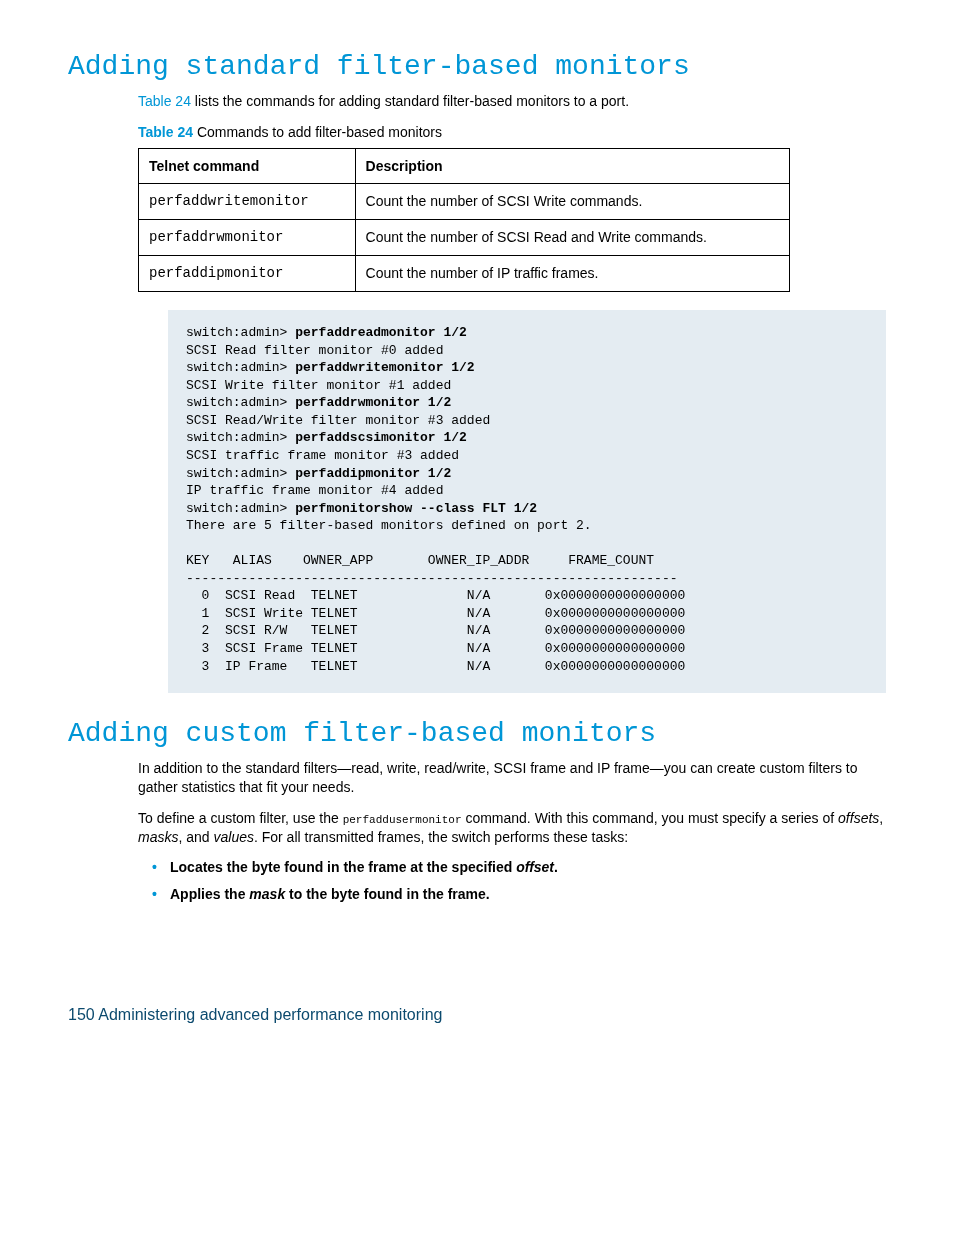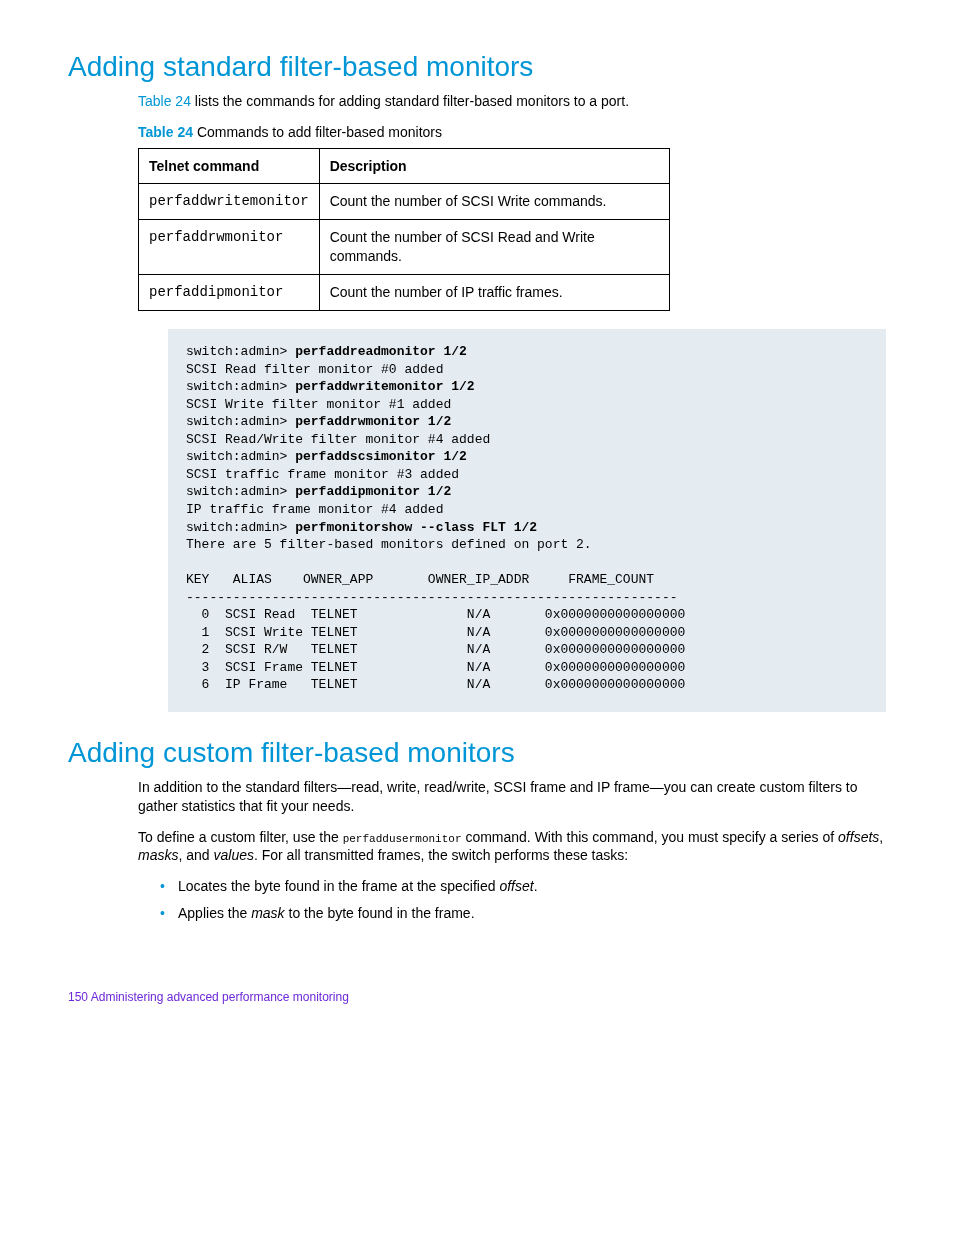--- a/index.html
+++ b/index.html
@@ -6,38 +6,38 @@
     font-family: Arial, Helvetica, sans-serif;
     font-size: 14px;
     color: #000;
     margin: 0;
     padding: 48px 68px 40px 68px;
     width: 954px;
     box-sizing: border-box;
     line-height: 1.35;
   }
   h1 {
-    font-family: Liberation Sans, sans-serif;
+    font-family: Liberation Mono, monospace;
     font-weight: 300;
     font-size: 28px;
     color: #0096D6;
     margin: 0 0 6px 0;
   }
   .content {
     margin-left: 70px;
   }
   p { margin: 6px 0 12px 0; }
   a.table-ref { color: #0096D6; text-decoration: none; }
   .caption {
     margin: 10px 0 6px 0;
   }
   .caption .cnum { color: #0096D6; font-weight: bold; }
   table.cmds {
     border-collapse: collapse;
-    width: 532px;
+    width: 652px;
     margin-bottom: 18px;
   }
   table.cmds th, table.cmds td {
     border: 1px solid #000;
     padding: 8px 10px;
     text-align: left;
     vertical-align: top;
     font-size: 14px;
   }
   table.cmds th { font-weight: bold; }
@@ -56,35 +56,36 @@
     overflow: hidden;
   }
   pre.codeblock b { font-weight: bold; }
   ul.bullets {
     list-style: none;
     padding-left: 24px;
     margin: 8px 0;
   }
   ul.bullets li {
     position: relative;
-    margin: 8px 16px;
+    margin: 8px 8px;
+    font-weight: bold;
   }
   ul.bullets li::before {
     content: "•";
     color: #0096D6;
     position: absolute;
     left: -18px;
     top: 0px;
     font-size: 14px;
   }
   .italic { font-style: italic; }
   .footer {
-    margin-top: 66px;
-    font-size: 12px;
-    color: #6d28d9;
+    margin-top: 100px;
+    font-size: 16px;
+    color: #0c4a6e;
     margin-left: 0;
   }
 </style>
 </head>
 <body>
 
 <h1>Adding standard filter-based monitors</h1>
 <div class="content">
   <p>
     <a class="table-ref">Table 24</a><span> lists the commands for adding standard filter-based monitors to a port.</span>
@@ -114,35 +115,35 @@
         </tr>
     </tbody>
   </table>
 
 
   <pre class="codeblock"><span>switch:admin&gt; </span><b>perfaddreadmonitor 1/2</b>
 <span>SCSI Read filter monitor #0 added</span>
 <span>switch:admin&gt; </span><b>perfaddwritemonitor 1/2</b>
 <span>SCSI Write filter monitor #1 added</span>
 <span>switch:admin&gt; </span><b>perfaddrwmonitor 1/2</b>
-<span>SCSI Read/Write filter monitor #4 added</span>
+<span>SCSI Read/Write filter monitor #3 added</span>
 <span>switch:admin&gt; </span><b>perfaddscsimonitor 1/2</b>
 <span>SCSI traffic frame monitor #3 added</span>
 <span>switch:admin&gt; </span><b>perfaddipmonitor 1/2</b>
 <span>IP traffic frame monitor #4 added</span>
 <span>switch:admin&gt; </span><b>perfmonitorshow --class FLT 1/2</b>
 <span>There are 5 filter-based monitors defined on port 2.</span>
 <span></span>
 <span>KEY   ALIAS    OWNER_APP       OWNER_IP_ADDR     FRAME_COUNT</span>
 <span>---------------------------------------------------------------</span>
 <span>  0  SCSI Read  TELNET              N/A       0x0000000000000000</span>
 <span>  1  SCSI Write TELNET              N/A       0x0000000000000000</span>
 <span>  2  SCSI R/W   TELNET              N/A       0x0000000000000000</span>
 <span>  3  SCSI Frame TELNET              N/A       0x0000000000000000</span>
-<span>  6  IP Frame   TELNET              N/A       0x0000000000000000</span></pre>
+<span>  3  IP Frame   TELNET              N/A       0x0000000000000000</span></pre>
 </div>
 
 <h1>Adding custom filter-based monitors</h1>
 <div class="content">
   <p>In addition to the standard filters—read, write, read/write, SCSI frame and IP frame—you can create custom filters to gather statistics that fit your needs.</p>
   <p>
     <span>To define a custom filter, use the </span><code>perfaddusermonitor</code><span> command. With this command, you must specify a series of </span><span class="italic">offsets</span><span>, </span><span class="italic">masks</span><span>, and </span><span class="italic">values</span><span>. For all transmitted frames, the switch performs these tasks:</span>
   </p>
   <ul class="bullets">
     <li><span>Locates the byte found in the frame at the specified </span><span class="italic">offset</span><span>.</span></li>

